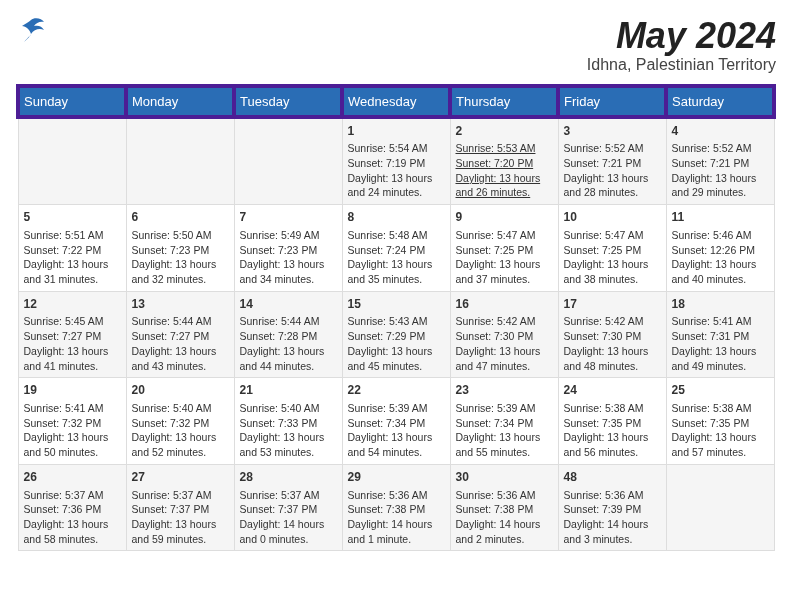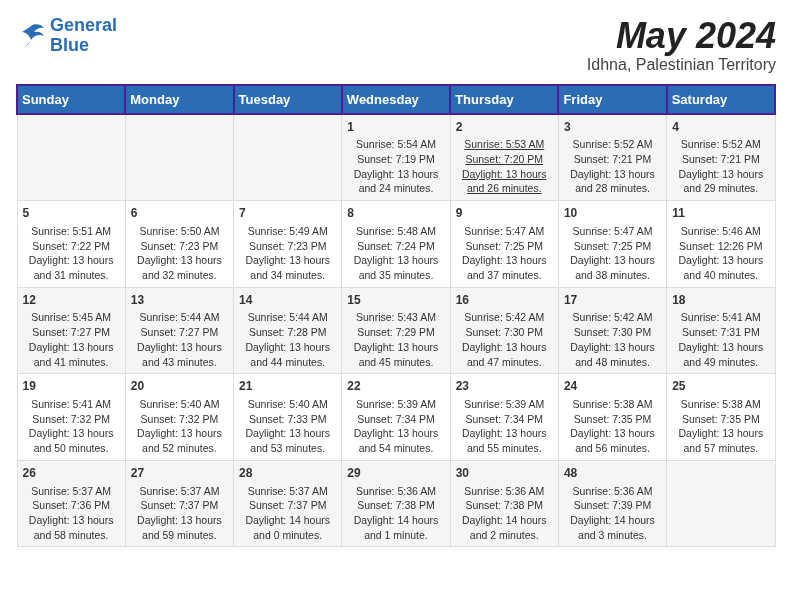--- a/index.html
+++ b/index.html
@@ -53,22 +53,22 @@
       width: 100%;
       border-collapse: collapse;
       font-size: 11px;
     }
     thead tr th {
       background-color: #2a6db5;
       color: #fff;
       padding: 6px 4px;
       text-align: left;
       font-size: 13px;
-      font-weight: bold;
-      border: 2px solid #4c1d95;
+      font-weight: normal;
+      border: 4px solid #4c1d95;
     }
     tbody tr td {
       vertical-align: top;
       padding: 4px 5px;
       border: 1px solid #ddd;
       height: 80px;
       width: calc(100% / 7);
       color: #333;
       line-height: 1.4;
     }
@@ -80,37 +80,31 @@
     }
     .day-num {
       font-weight: bold;
       font-size: 12px;
       display: block;
       margin-bottom: 2px;
     }
     .day-info {
       font-size: 10.5px;
       color: #333;
-      text-align: center;
     }
   </style>
 </head>
 <body>
 
 <div class="header">
   <div class="logo">
     <svg class="logo-bird" viewBox="0 0 30 28" xmlns="http://www.w3.org/2000/svg">
       <path d="M15 4 C18 1, 26 2, 28 6 C24 5, 20 7, 18 10 C22 9, 26 10, 28 14 C24 12, 18 13, 15 18 C14 14, 10 10, 6 10 C9 8, 13 6, 15 4Z" fill="#2a6db5"></path>
       <path d="M15 18 C13 22, 10 24, 8 26 C10 24, 12 21, 14 20Z" fill="#2a6db5"></path>
     </svg>
-    <div>
-      <div class="logo-text">
-        <span>General</span><br><span style="color:#2a6db5">Blue</span>
-      </div>
-    </div>
   </div>
   <div class="title-block">
     <h1>May 2024</h1>
     <h2>Idhna, Palestinian Territory</h2>
   </div>
 </div>
 
 <table>
   <thead>
     <tr>

